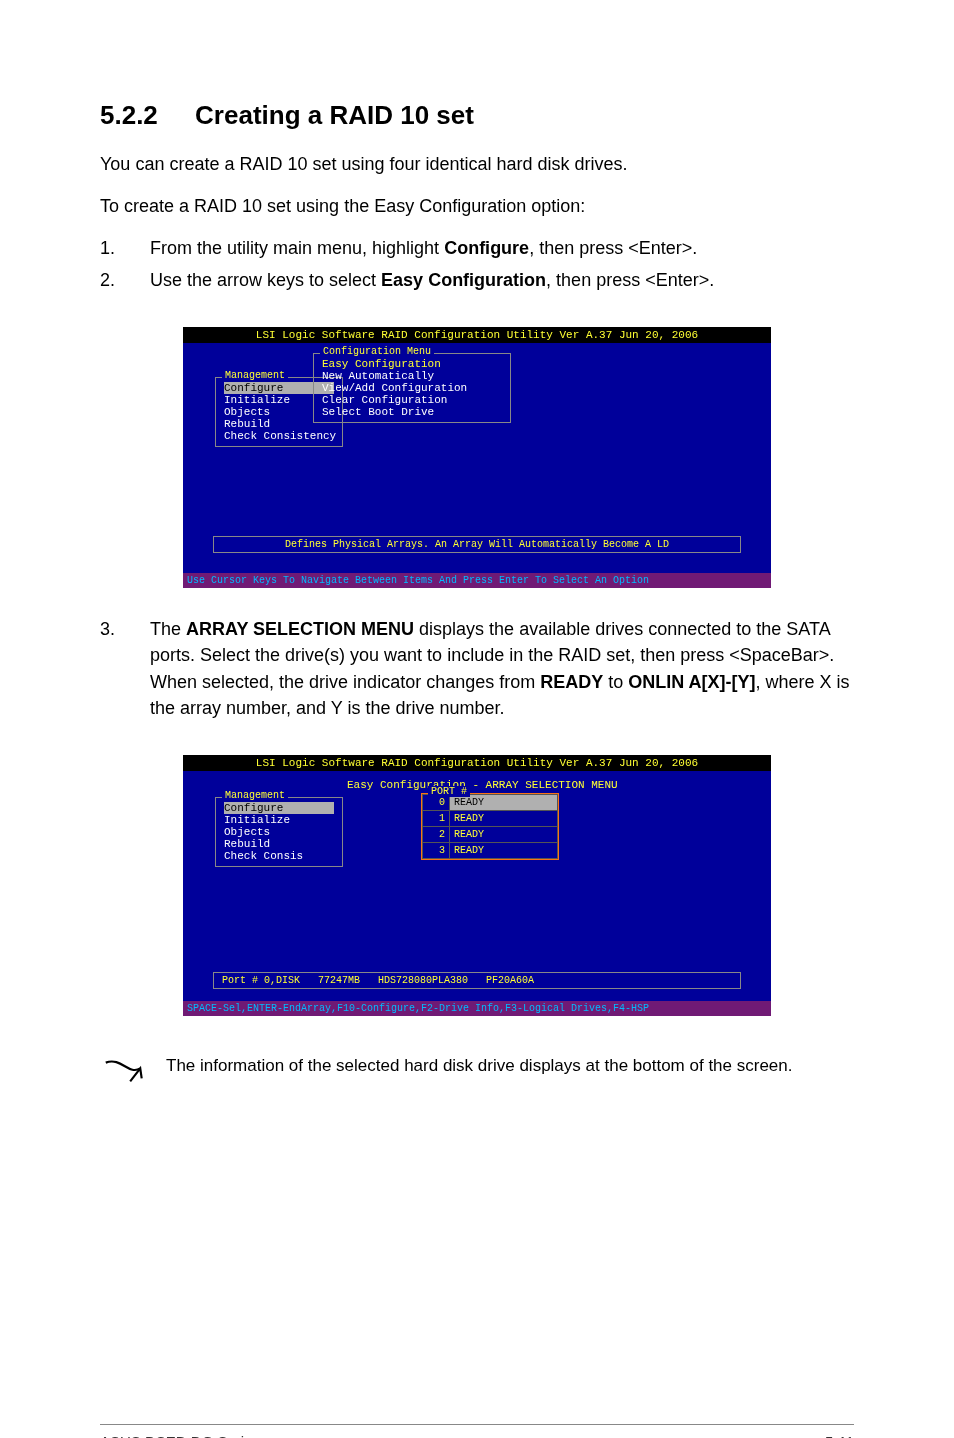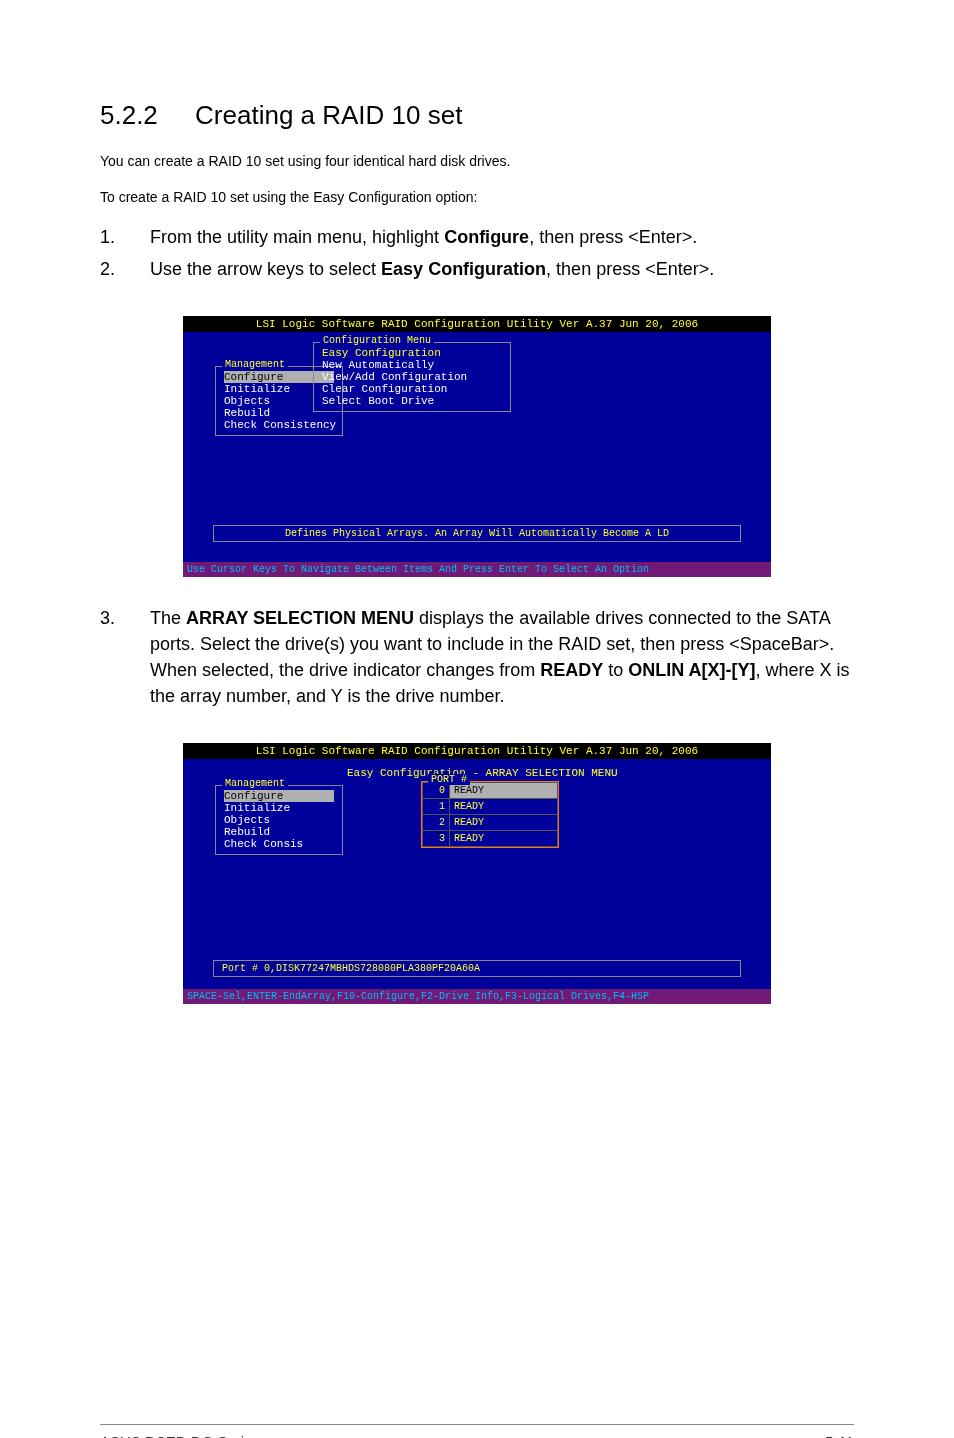--- a/index.html
+++ b/index.html
@@ -12,26 +12,26 @@
    box-sizing: border-box;
  }
  .page {
    padding: 100px 100px 30px 100px;
    min-height: 1350px;
    display: flex;
    flex-direction: column;
  }
  h2.main-title {
    font-size: 26px;
-   font-weight: normal;
+   font-weight: bold;
    margin: 0 0 20px 0;
  }
  h2.main-title .secnum { margin-right: 30px; }
  p.body-text {
-   font-size: 14px;
+   font-size: 18px;
    line-height: 1.45;
    margin: 0 0 16px 0;
  }
  ol.steps {
    list-style: none;
    padding: 0;
    margin: 0 0 20px 0;
  }
  ol.steps li {
    font-size: 18px;
@@ -127,20 +127,21 @@
  .arr-box td.stat { }
  .arr-box td.stat.sel { background:#b0b0b0; color:#000; }
  .bios2 .status {
    position:absolute;
    bottom:12px; left:30px; right:30px;
    border:1px solid #888;
    color:#ff3;
    font-size:10px;
    padding:2px 8px;
    display:flex;
+   gap:18px;
  }
  .note-row {
    display:flex;
    align-items:flex-start;
    gap:20px;
    margin:10px 0 0 0;
  }
  .note-icon svg { width:46px; height:46px; }
  .note-text {
    font-size:17px;
@@ -273,19 +274,28 @@
           <span>Port # 0,DISK</span>
           <span>77247MB</span>
           <span>HDS728080PLA380</span>
           <span>PF20A60A</span>
         </div>
       </div>
       <div class="bios-footer">SPACE-Sel,ENTER-EndArray,F10-Configure,F2-Drive Info,F3-Logical Drives,F4-HSP</div>
     </div>
   </div>
 
+  <div class="note-row">
+    <span class="note-icon">
+      <svg viewBox="0 0 64 64" fill="none" stroke="#000" stroke-width="3">
+        <path d="M8 12 C 30 4, 40 30, 56 20"></path>
+        <path d="M42 38 L56 20 L58 34"></path>
+      </svg>
+    </span>
+    <span class="note-text">The information of the selected hard disk drive displays at the bottom of the screen.</span>
+  </div>
 
   <div class="footer">
     <span>ASUS DSEB-DG Series</span>
     <span>5-11</span>
   </div>
 
 </div>
 
 </body></html>

